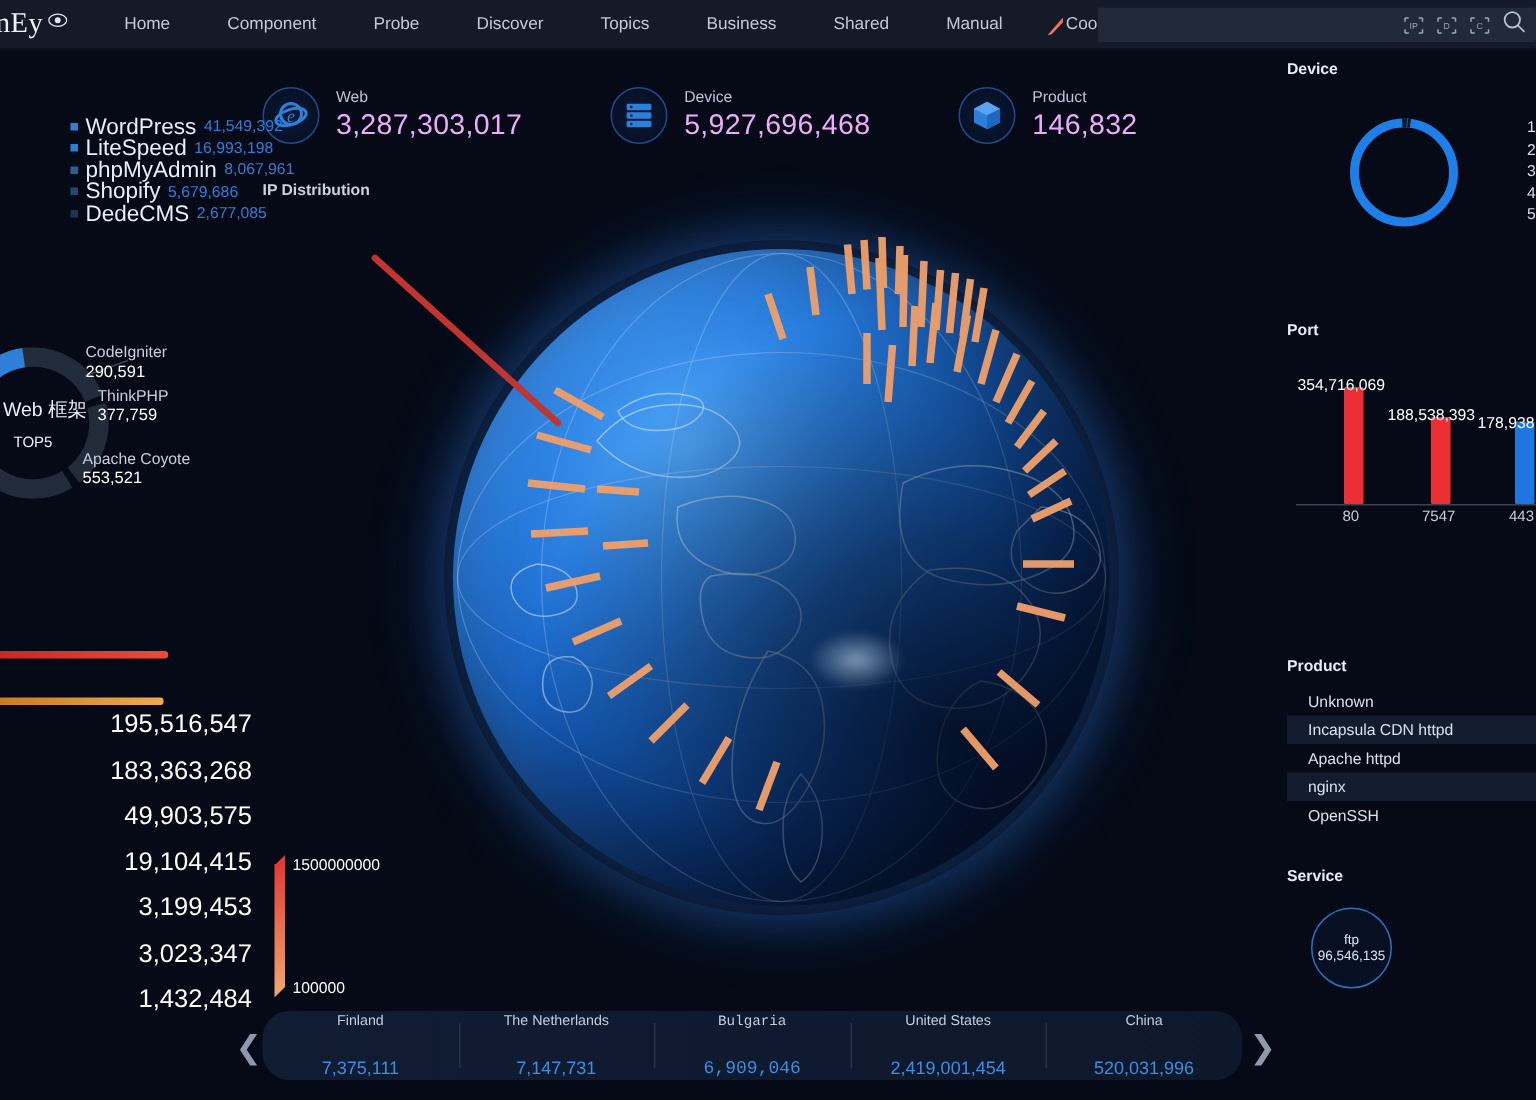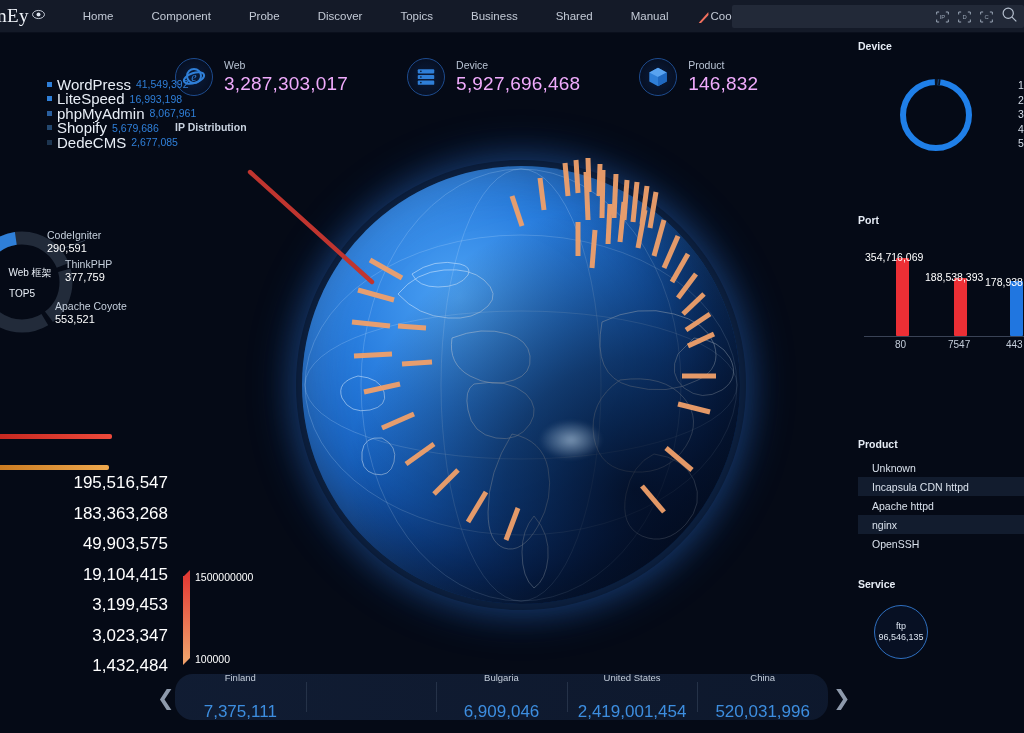--- a/index.html
+++ b/index.html
@@ -81,21 +81,21 @@
   .leg { position: absolute; left: 47px; top: 77px; }
   .leg-row { display: flex; align-items: center; gap: 5px; height: 14.5px; white-space: nowrap; }
   .leg-sq { width: 5px; height: 5px; display: inline-block; }
   .leg-name { color: #e8eef6; font-size: 15px; }
   .leg-val { color: #2f7fd8; font-size: 10.5px; }
 
   
   .fw { position: absolute; left: -38px; top: 222px; width: 120px; height: 120px; }
   .fw-center { position:absolute; left:0; top:0; width:120px; height:120px;
                display:flex; flex-direction:column; align-items:center; justify-content:center; gap:8px;}
-  .fw-c1 { color:#e9eff7; font-size:10px;margin-left:16px; }
+  .fw-c1 { color:#e9eff7; font-size:13px;margin-left:16px; }
   .fw-c2 { color:#e9eff7; font-size:10px; }
   .fw-lbl { position:absolute; color:#c6d0dd; font-size:10.5px; line-height:13px; white-space:nowrap; }
   .fw-lbl b { display:block; color:#ffffff; font-size:11px; font-weight:normal; }
   .fw-line { position:absolute; background:#394455; height:1px; }
 
   
   .lbars { position: absolute; left: 0px; top: 432px; width: 180px; }
   .lbar-row { position: relative; height: 30.5px; }
   .lbar-bar { position:absolute; left:-6px; height:5px; border-radius:2px; top:2px; }
   .lbar-val { position:absolute; right:12px; top:28px; color:#ffffff; font-size:17px;margin-top:13px; }
@@ -139,21 +139,21 @@
                 justify-content:center; background:rgba(16,40,82,.22); }
   .svc-n { color:#dbe4f0; font-size:9px; line-height:11px; }
   .svc-v { color:#dbe4f0; font-size:9px; line-height:11px; white-space:nowrap; }
 
   
   .carousel { position:absolute; left:175px; top:674px; width:653px; height:46px;
               background: linear-gradient(90deg, rgba(17,29,52,.95), rgba(14,25,46,.95)); border-radius: 18px; }
   .c-item { position:absolute; top:0; width:130.6px; height:46px; display:flex;
             flex-direction:column; align-items:center; justify-content:center; gap:3px; }
   .c-name { color:#c3cdda; font-size:9.5px; }
-  .c-val { color:#3d8ee0; font-size:17px;margin-top:16px; }
+  .c-val { color:#3d8ee0; font-size:12px;margin-top:16px; }
   .c-sep { position:absolute; top:8px; width:1px; height:30px; background:#253248; }
   .chev { position:absolute; top:686px; color:#8e9aac; font-size:21px; font-family:"Liberation Serif",serif; cursor:pointer; }
   .chev.l { left:157px; }
   .chev.r { left:833px; }
 </style>
 </head>
 <body>
 
 <div id="app">
 
@@ -374,21 +374,21 @@
     <svg width="120" height="120" viewBox="0 0 120 120">
       <circle cx="60" cy="60" r="44" fill="none" stroke="#222b3a" stroke-width="13" stroke-dasharray="52 5" transform="rotate(-90 60 60)"></circle>
       <circle cx="60" cy="60" r="44" fill="none" stroke="#2f7fd8" stroke-width="13" stroke-dasharray="26 250" transform="rotate(-132 60 60)"></circle>
     </svg>
     <div class="fw-center">
       <span class="fw-c1">Web 框架</span>
       <span class="fw-c2">TOP5</span>
     </div>
   </div>
   <div class="fw-line" style="left:56px; top:245px; width:30px; transform:rotate(-20deg);"></div>
-  <div class="fw-lbl" style="left:47px; top:229px;">
+  <div class="fw-lbl" style="left:57px; top:229px;">
     <span>CodeIgniter</span>
     <b>290,591</b>
   </div>
   <div class="fw-lbl" style="left:65px; top:258px;">
     <span>ThinkPHP</span>
     <b>377,759</b>
   </div>
   <div class="fw-lbl" style="left:55px; top:300px;">
     <span>Apache Coyote</span>
     <b>553,521</b>
@@ -486,22 +486,26 @@
     </div>
   </div>
 
   <div class="chev l">❮</div>
   <div class="carousel">
     <div class="c-item" style="left:0px;">
       <span class="c-name">Finland</span>
       <span class="c-val">7,375,111</span>
     </div>
     <div class="c-sep" style="left:130.6px;"></div>
+    <div class="c-item" style="left:130.6px;">
+      <span class="c-name">The Netherlands</span>
+      <span class="c-val">7,147,731</span>
+    </div>
     <div class="c-sep" style="left:261.2px;"></div>
-    <div class="c-item" style="left:261.2px;">
+    <div class="c-item" style="left:261.2px;font-family:Liberation Mono, monospace;">
       <span class="c-name">Bulgaria</span>
       <span class="c-val">6,909,046</span>
     </div>
     <div class="c-sep" style="left:391.8px;"></div>
     <div class="c-item" style="left:391.8px;">
       <span class="c-name">United States</span>
       <span class="c-val">2,419,001,454</span>
     </div>
     <div class="c-sep" style="left:522.4px;"></div>
     <div class="c-item" style="left:522.4px;">

